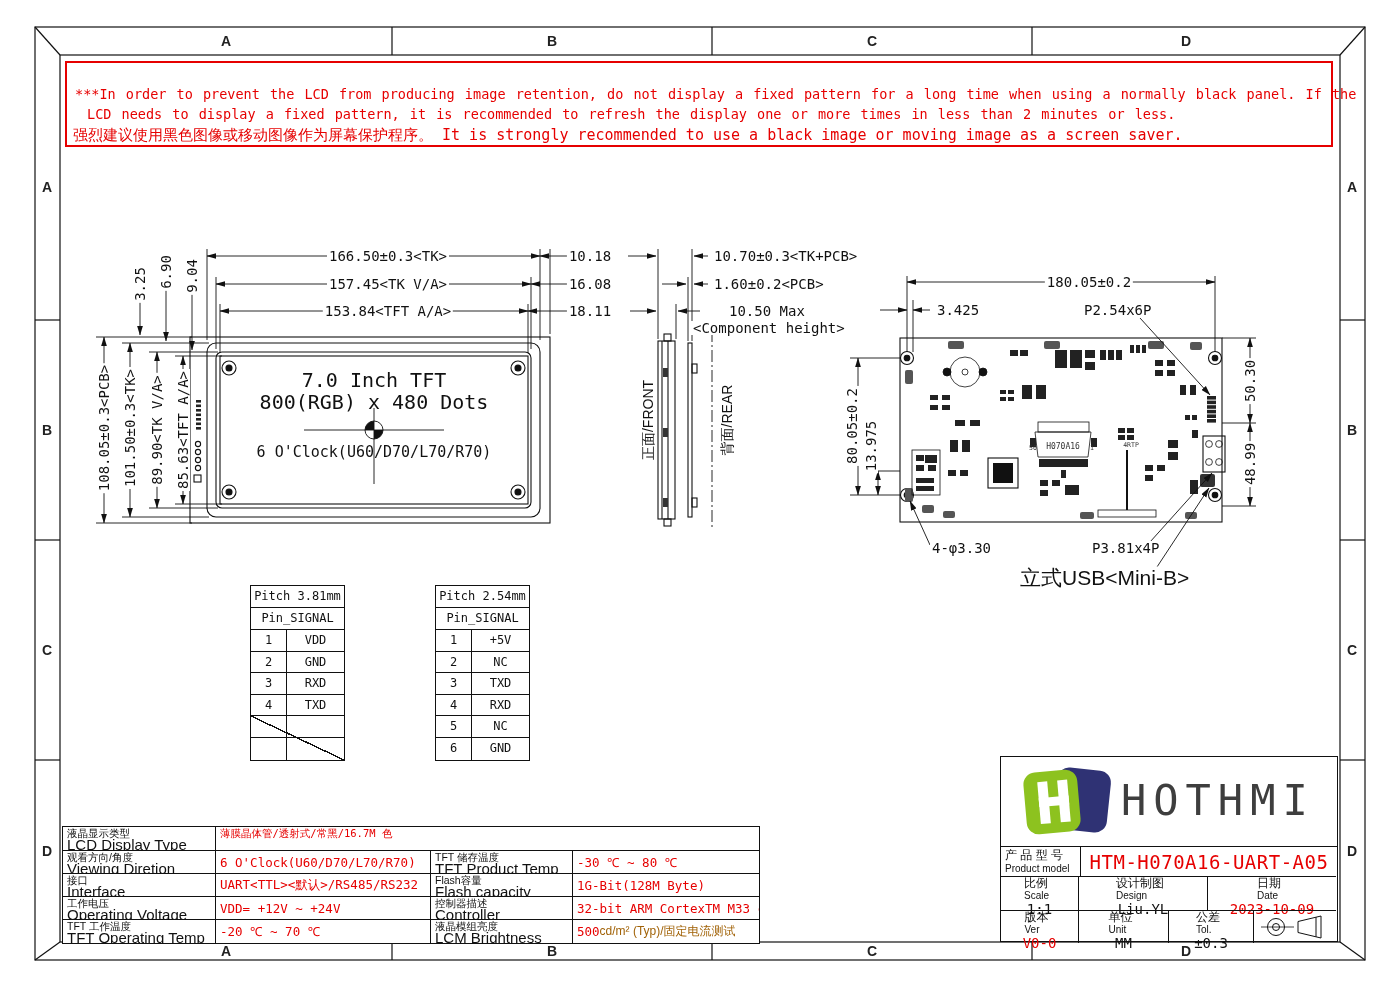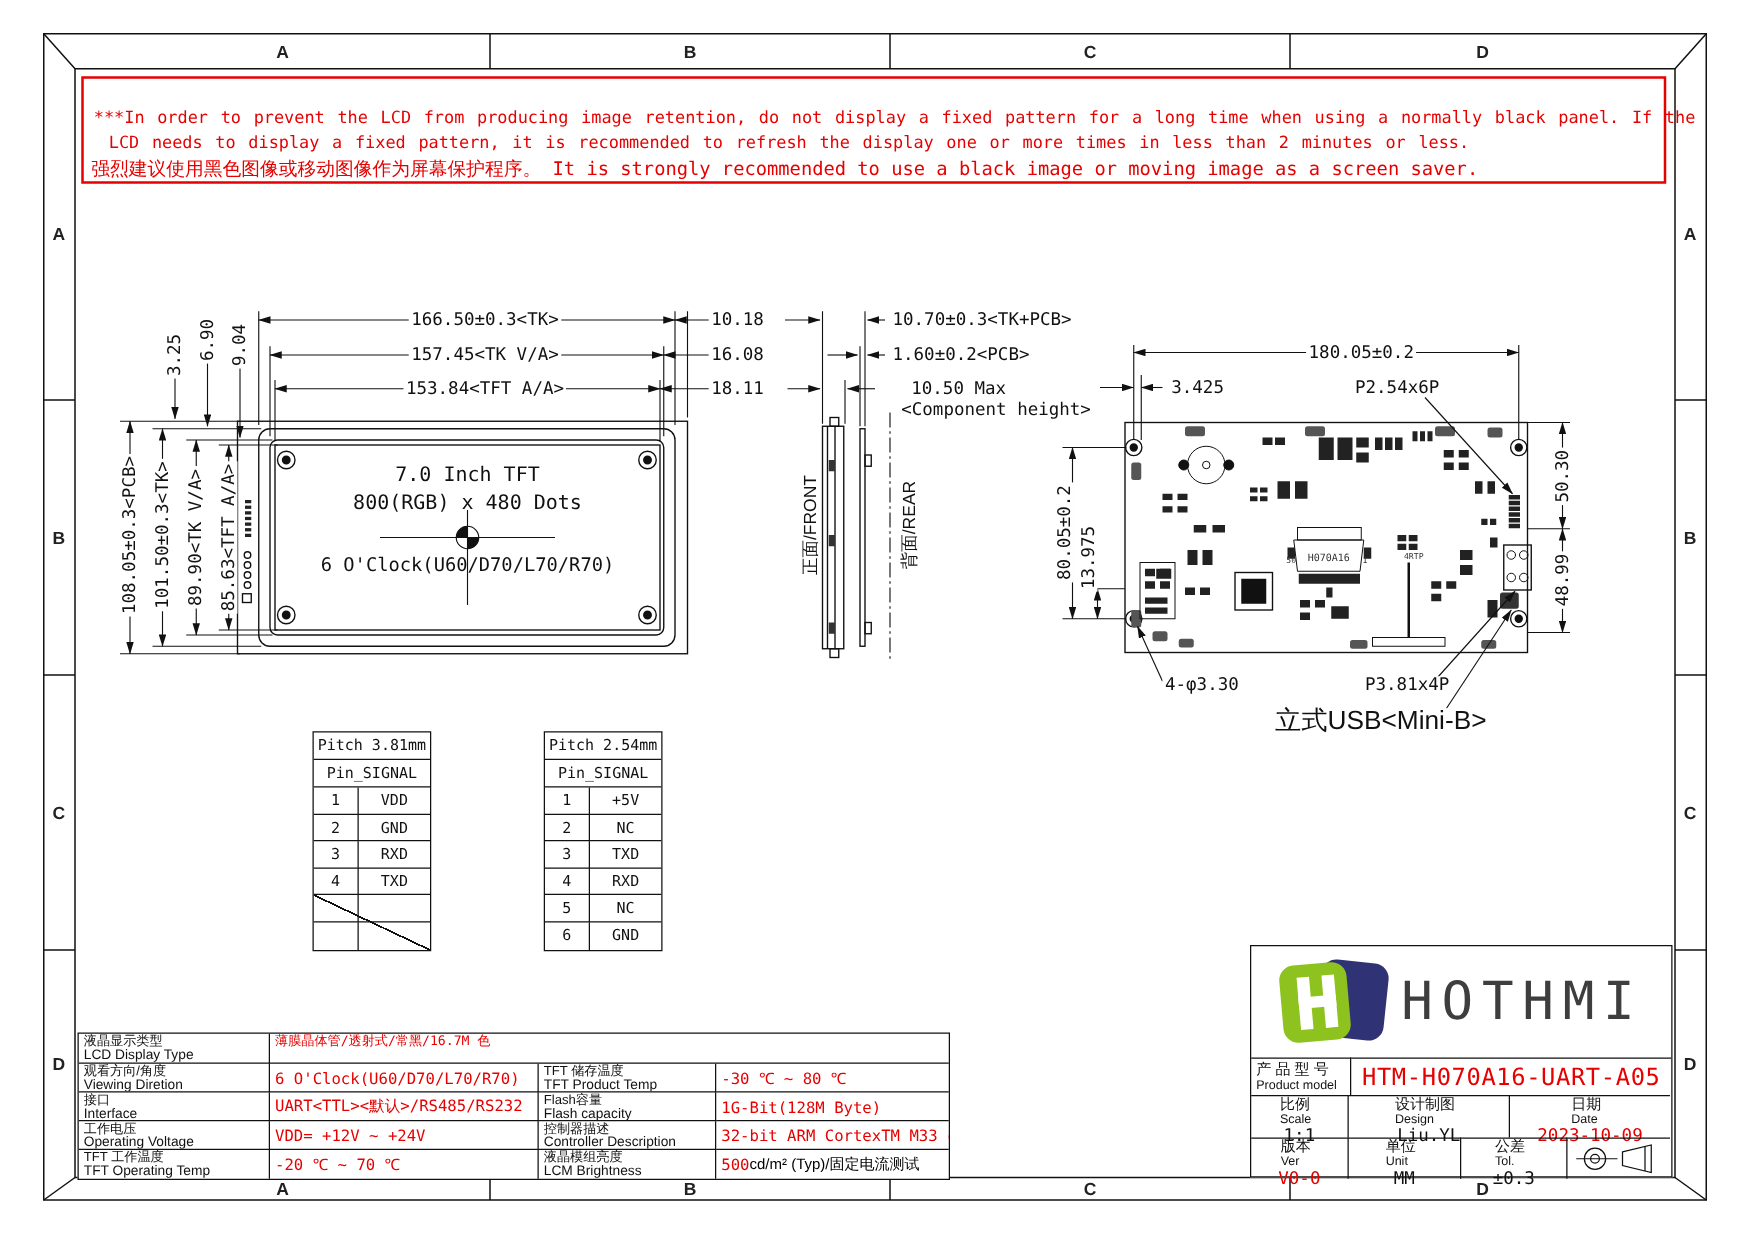--- a/index.html
+++ b/index.html
@@ -7,21 +7,21 @@
   #sheet { position:relative; width:1400px; height:989px; background:#fff;
            font-family:"DejaVu Sans Mono",monospace; color:#111; overflow:hidden; }
   #lineart { position:absolute; left:0; top:0; }
 
   
   .t  { position:absolute; white-space:nowrap; line-height:1; background:#fff; padding:0 2px; }
   .tc { transform:translate(-50%,-50%); }
   .tv { transform:translate(-50%,-50%) rotate(-90deg); }
   .tl { transform:translate(0,-50%); }
   .dim { font-size:14px; }
-  .disp { font-size:16px; background:transparent; }
+  .disp { font-size:20px; background:transparent; }
   .zh { font-family:"Liberation Sans",sans-serif; }
   .blt { font-family:"Liberation Sans",sans-serif; font-size:14px; background:transparent; font-weight:bold; color:#222;}
 
   
   .warn { position:absolute; left:65px; top:61px; width:1268px; height:86px;
           border:2px solid #e60000; color:#e60000; }
   .warn div { position:absolute; white-space:nowrap; line-height:1; }
   .w1 { left:8px;  top:5px;  font-size:15px; letter-spacing:1px; font-family:"Liberation Sans",sans-serif; }
   .w2 { left:8px;  top:25px; font-size:13.5px; word-spacing:2px; }
   .w3 { left:20px; top:45px; font-size:13.5px; word-spacing:2px;text-align:right; }
@@ -39,25 +39,25 @@
      background:linear-gradient(to right top, transparent calc(50% - 0.7px), #111 calc(50% - 0.7px), #111 calc(50% + 0.7px), transparent calc(50% + 0.7px)); }
 
   
   .spec { position:absolute; left:62px; top:826px; width:698px; height:118px;
           border:1.4px solid #111; background:#fff; display:grid;
           grid-template-columns:153px 215px 142px 186px;
           grid-template-rows:24px 23px 23px 23px 23.2px; }
   .sc { border-right:1px solid #111; border-bottom:1px solid #111; padding:1px 4px; overflow:hidden; }
   .sc.nr { border-right:none; } .sc.nb { border-bottom:none; }
   .lab { font-family:"Liberation Sans",sans-serif; font-size:10.5px; line-height:11px; }
-  .lab .en { font-size:11px; }
+  .lab .en { font-size:15px;text-decoration:underline; }
   .val { color:#e60000; font-size:12.5px; display:flex; align-items:center; white-space:nowrap; }
   .val2l { color:#e60000; font-size:10.5px; line-height:11px; white-space:nowrap; }
   .vspan { grid-column:2/5; }
-  .blackpart { color:#000000; }
+  .blackpart { color:#a16207; }
 
   
   .tb { position:absolute; left:1000px; top:756px; width:338px; height:186px;
         border:1.6px solid #111; background:#fff; }
   .tbc { position:absolute; border-top:1px solid #111; display:flex; align-items:center; padding:0 4px; }
   .tbc .stack { font-family:"Liberation Sans",sans-serif; line-height:1.1; margin-right:6px; }
   .tbc .stack .z { font-size:12px; } .tbc .stack .e { font-size:10px; }
   .tbc .v { font-size:14px; flex:1; text-align:center; }
   .red { color:#e60000; }
   .brd-r { border-right:1px solid #111; }
@@ -400,21 +400,21 @@
 <span class="t tv dim" style="left:140px;top:284px">3.25</span>
 <span class="t tv dim" style="left:166px;top:272px">6.90</span>
 <span class="t tv dim" style="left:192px;top:276px">9.04</span>
 <span class="t tc disp" style="left:374px;top:380px">7.0 Inch TFT</span>
 <span class="t tc disp" style="left:374px;top:402px">800(RGB) x 480 Dots</span>
 <span class="t tc disp" style="left:374px;top:452px;font-size:15px">6 O'Clock(U60/D70/L70/R70)</span>
 
 <span class="t tl dim" style="left:712px;top:256px">10.70±0.3&lt;TK+PCB&gt;</span>
 <span class="t tl dim" style="left:712px;top:284px">1.60±0.2&lt;PCB&gt;</span>
 <span class="t tl dim" style="left:727px;top:311px">10.50 Max</span>
-<span class="t tl dim" style="left:719px;top:328px">&lt;Component height&gt;</span>
+<span class="t tl dim" style="left:691px;top:328px">&lt;Component height&gt;</span>
 <span class="t tv dim zh" style="left:648px;top:420px">正面/FRONT</span>
 <span class="t tv dim zh" style="left:727px;top:420px">背面/REAR</span>
 
 <span class="t tc dim" style="left:1089px;top:282px">180.05±0.2</span>
 <span class="t tl dim" style="left:935px;top:310px">3.425</span>
 <span class="t tl dim" style="left:1082px;top:310px">P2.54x6P</span>
 <span class="t tv dim" style="left:1250px;top:381px">50.30</span>
 <span class="t tv dim" style="left:1250px;top:464px">48.99</span>
 <span class="t tv dim" style="left:852px;top:426px">80.05±0.2</span>
 <span class="t tv dim" style="left:871px;top:446px">13.975</span>

